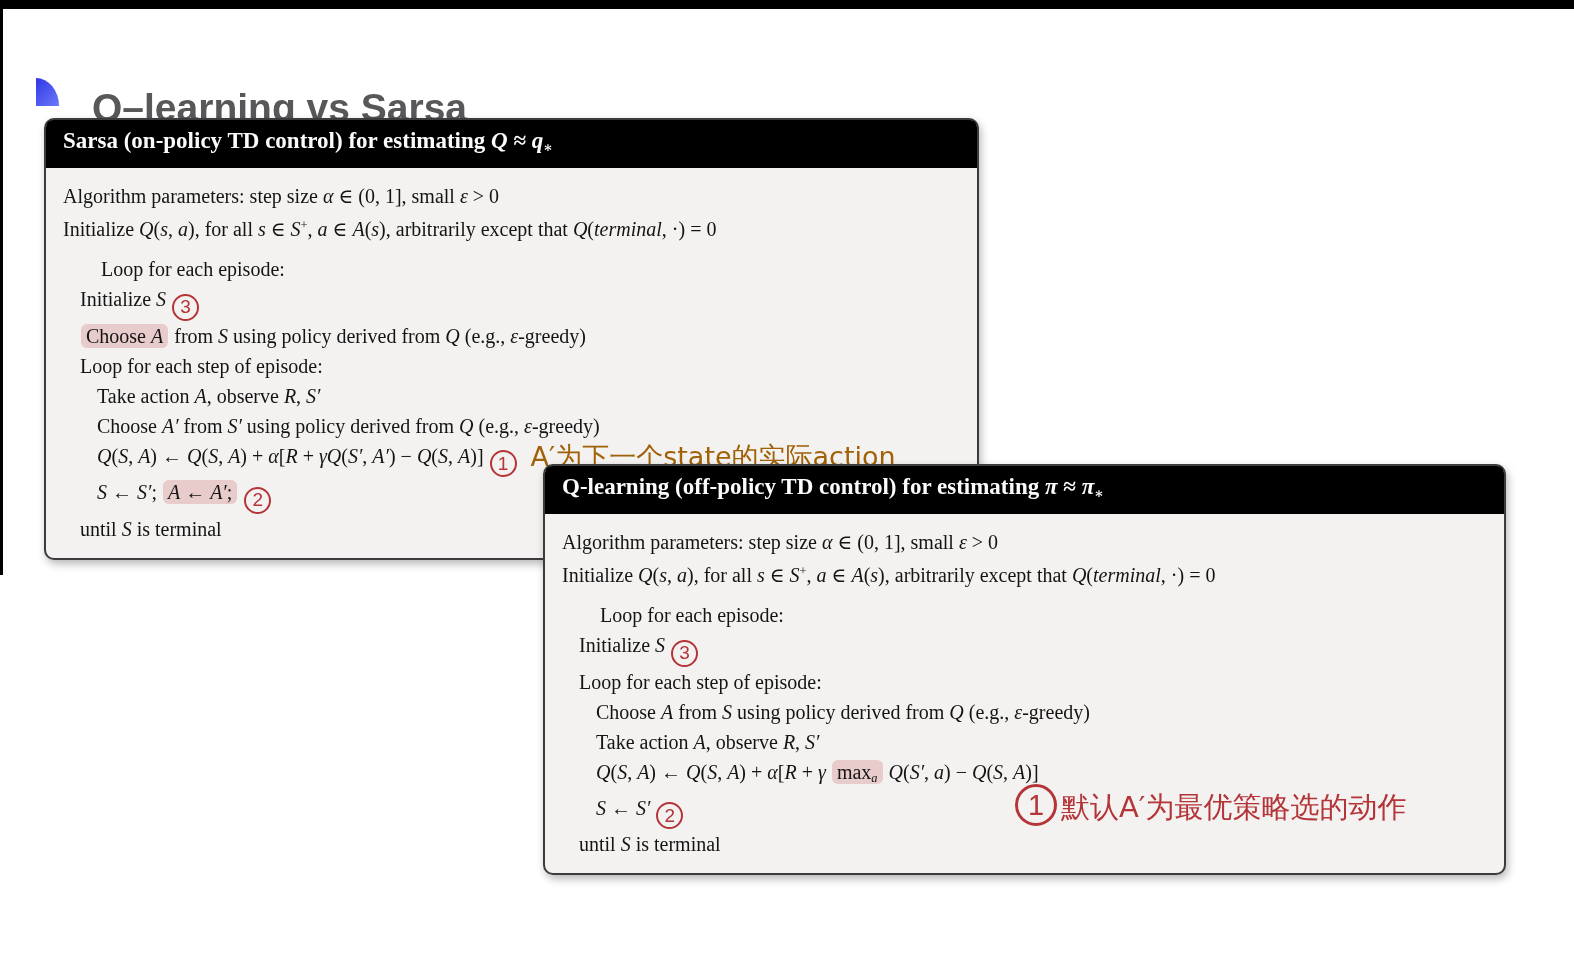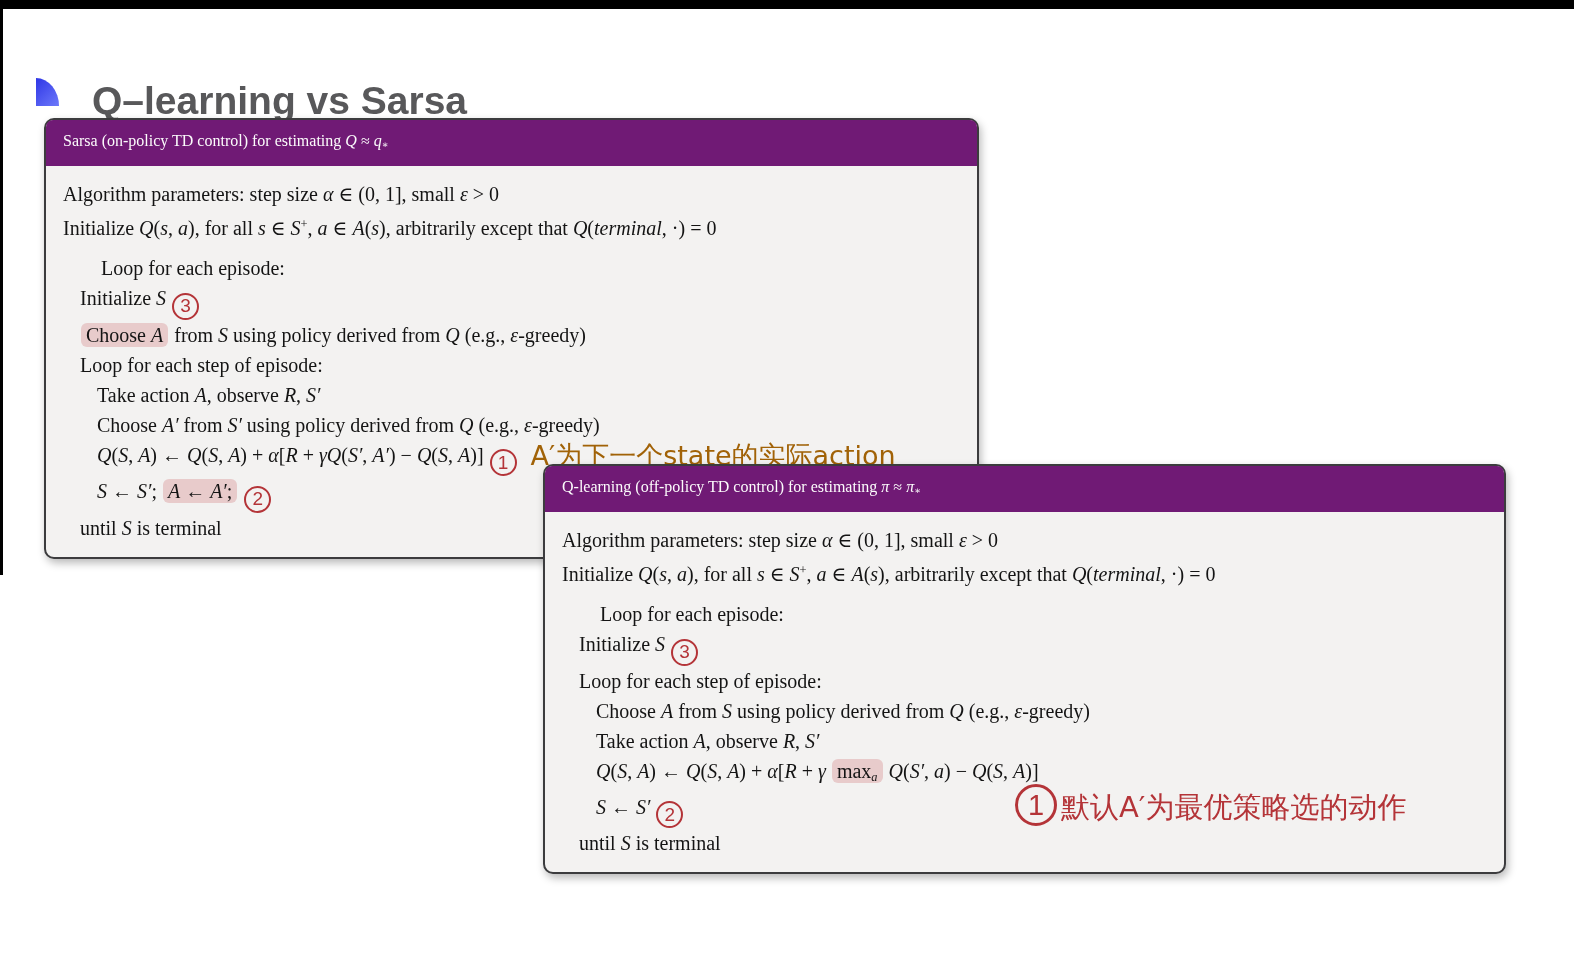--- a/index.html
+++ b/index.html
@@ -9,34 +9,34 @@
   }
   .top-band{position:absolute;left:0;top:0;width:1574px;height:9px;background:#000;}
   .left-line{position:absolute;left:0;top:0;width:3px;height:575px;background:#000;}
 
   .title-icon{
     position:absolute;left:36px;top:78px;width:23px;height:28px;
     background:linear-gradient(135deg,#2e36e6 0%,#6d79fa 100%);
     border-radius:0 100% 0 0;
   }
   .page-title{
-    position:absolute;left:92px;top:53px;
+    position:absolute;left:92px;top:60px;
     font-family:"Liberation Sans","DejaVu Sans",sans-serif;
     font-size:39px;font-weight:700;color:#58585a;letter-spacing:0;
   }
 
   .algo-box{
     position:absolute;background:#f3f2f1;border:2.5px solid #3c3c3e;border-radius:10px;
     box-shadow:2px 4px 8px rgba(0,0,0,0.28);
   }
   #sarsa-box{left:44px;top:118px;width:931px;z-index:1;}
   #q-box{left:543px;top:464px;width:959px;z-index:2;}
 
   .algo-header{
-    background:#701a75;color:#fcfcfc;font-weight:normal;font-size:16px;
+    background:#000000;color:#fcfcfc;font-weight:bold;font-size:23px;
     padding:7px 17px;line-height:28px;border-radius:7px 7px 0 0;white-space:nowrap;
   }
   .algo-body{
     padding:13px 17px 14px 17px;font-size:20px;line-height:30px;color:#141414;
     white-space:nowrap;position:relative;
   }
   .line{white-space:nowrap;}
   .line.gap{margin-top:10px;margin-left:38px;}
 
   .it{font-style:italic;}

